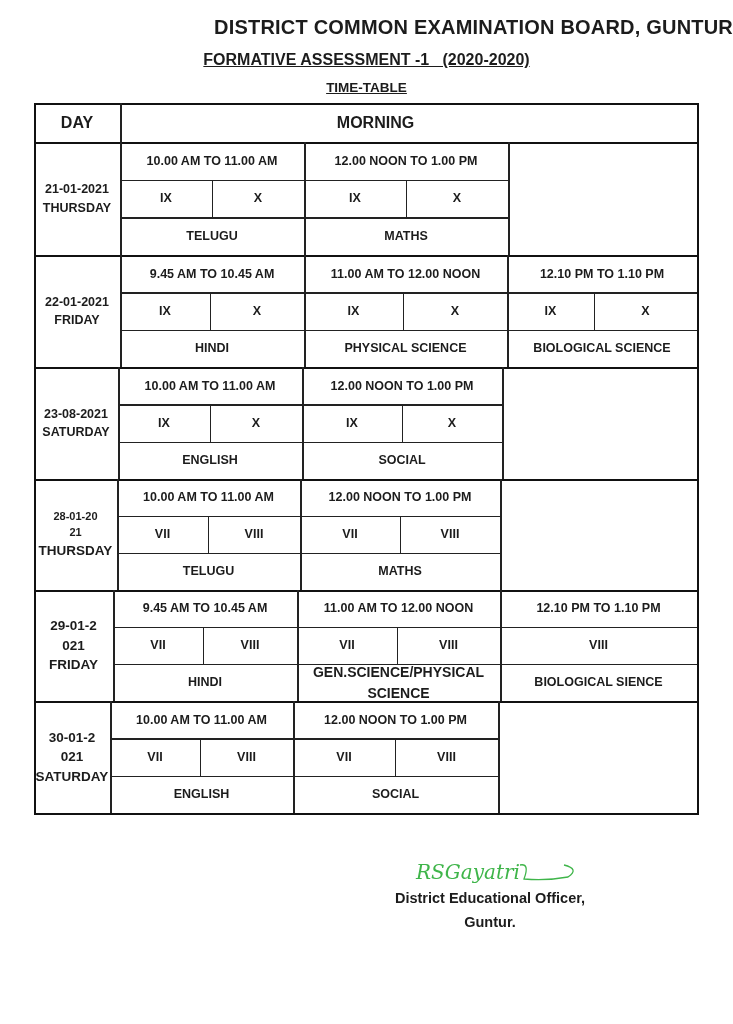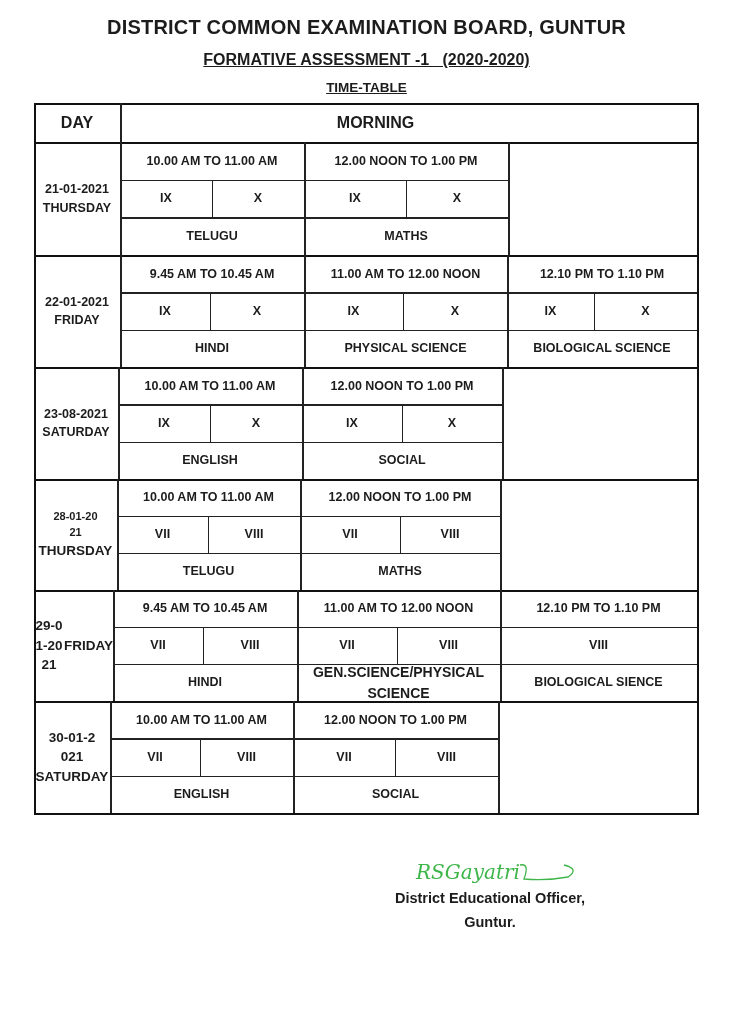--- a/index.html
+++ b/index.html
@@ -1,18 +1,18 @@
 <!DOCTYPE html>
 <html><head>
 <meta charset="utf-8">
 <style>
   html,body{margin:0;padding:0;background:#fff;}
   body{width:733px;height:1024px;position:relative;overflow:hidden;font-family:"Liberation Sans",sans-serif;color:#1c1c1c;}
   .t{position:absolute;left:0;width:733px;text-align:center;font-weight:bold;}
-  #title{top:16px;font-size:20px;letter-spacing:0.2px;}
+  #title{top:16px;font-size:20px;letter-spacing:0.2px;text-align:right;}
   #subtitle{top:51px;font-size:16px;}
   #subtitle span,#tt span{text-decoration:underline;}
   #tt{top:80px;font-size:13.5px;}
   .line{position:absolute;background:#222;}
   .cell{position:absolute;display:flex;align-items:center;justify-content:center;text-align:center;font-weight:bold;font-size:12.5px;line-height:1.45;}
   .hdr{font-size:16px;}
   .sig{position:absolute;font-weight:bold;font-size:14.5px;text-align:center;}
 </style>
 </head>
 <body>
@@ -119,21 +119,21 @@
     <div class="line" style="left: 300px; top: 516px; width: 200px; height: 1.2px;"></div>
     <div class="line" style="left: 300px; top: 553px; width: 200px; height: 1.2px;"></div>
     <div class="cell" style="left: 300px; top: 479px; width: 200px; height: 37px;">12.00 NOON TO 1.00 PM</div>
     <div class="line" style="left: 400px; top: 516px; width: 1.2px; height: 37px;"></div>
     <div class="cell" style="left: 300px; top: 516px; width: 100px; height: 37px;">VII</div>
     <div class="cell" style="left: 400px; top: 516px; width: 100px; height: 37px;">VIII</div>
     <div class="cell" style="left: 300px; top: 553px; width: 200px; height: 37px;">MATHS</div>
     <div class="line" style="left: 500px; top: 479px; width: 1.5px; height: 111px;"></div>
     <div class="line" style="left: 34px; top: 590px; width: 663px; height: 2px; background: rgb(17, 17, 17);"></div>
     <div class="line" style="left: 113px; top: 590px; width: 1.5px; height: 111px;"></div>
-    <div class="cell" style="left: 34px; top: 590px; width: 79px; height: 111px; ">
+    <div class="cell" style="left: 34px; top: 590px; width: 79px; height: 111px; flex-direction: column;">
       <div style="width: 50px; word-break: break-all; font-size: 13.5px;">29-01-2021</div>
       <div style="font-size: 13.5px;">FRIDAY</div>
     </div>
     <div class="line" style="left: 113px; top: 627px; width: 184px; height: 1.2px;"></div>
     <div class="line" style="left: 113px; top: 664px; width: 184px; height: 1.2px;"></div>
     <div class="cell" style="left: 113px; top: 590px; width: 184px; height: 37px;">9.45 AM TO 10.45 AM</div>
     <div class="line" style="left: 203px; top: 627px; width: 1.2px; height: 37px;"></div>
     <div class="cell" style="left: 113px; top: 627px; width: 90px; height: 37px;">VII</div>
     <div class="cell" style="left: 203px; top: 627px; width: 94px; height: 37px;">VIII</div>
     <div class="cell" style="left: 113px; top: 664px; width: 184px; height: 37px;">HINDI</div>

